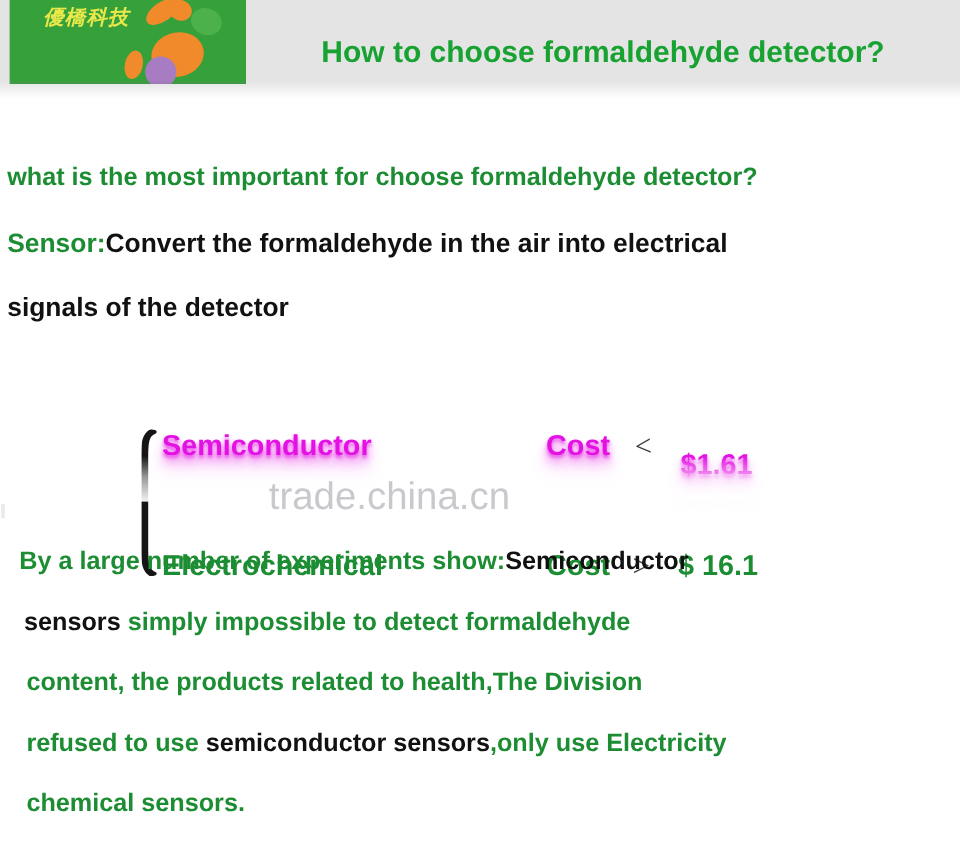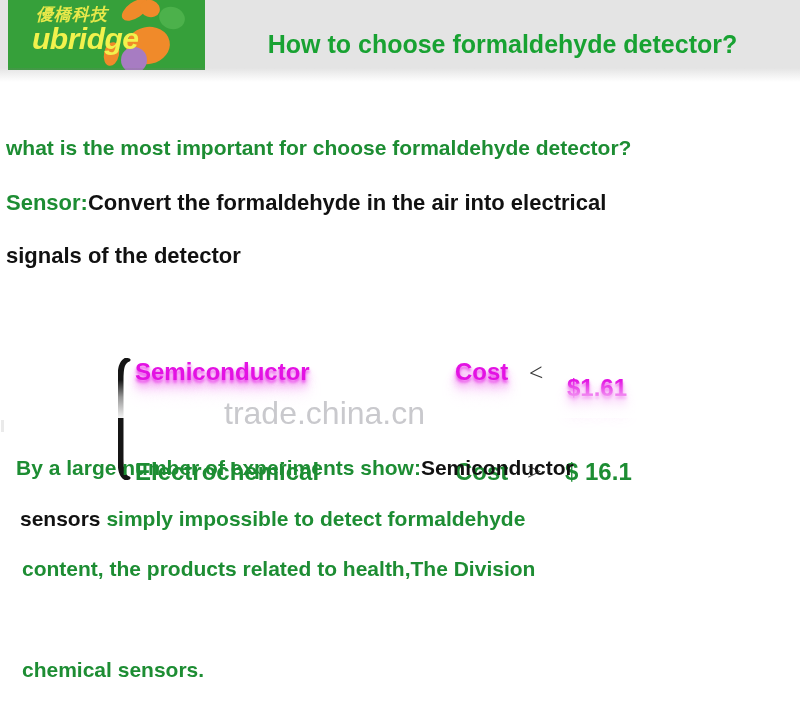--- a/index.html
+++ b/index.html
@@ -263,21 +263,20 @@
   <div id="header-backdrop"></div>
 
   <div id="logo-block">
     <span class="blob" id="blob-green-light"></span>
     <span class="blob" id="blob-orange-top"></span>
     <span class="blob" id="blob-orange-topright"></span>
     <span class="blob" id="blob-orange-large"></span>
     <span class="blob" id="blob-orange-small"></span>
     <span class="blob" id="blob-purple"></span>
     <div id="logo-cn">優橋科技</div>
-    <div id="logo-en">ubridge</div>
   </div>
 
   <div id="header-title">How to choose formaldehyde detector?</div>
 </div>
 <div id="header-shadow"></div>
 
 <div id="content">
 
   <div class="line green" id="line-question">what is the most important for choose formaldehyde detector?</div>
 
@@ -312,15 +311,18 @@
     <span class="echem-text" id="electrochemical-price">$ 16.1</span>
   </div>
 
   <div class="para-line" id="para-line-1">
     <span class="green">By a large number of experiments show:</span><span class="black">Semiconductor</span>
   </div>
   <div class="para-line" id="para-line-2">
     <span class="black">sensors</span><span class="green"> simply impossible to detect formaldehyde</span>
   </div>
   <div class="para-line green" id="para-line-3">content, the products related to health,The Division</div>
+  <div class="para-line" id="para-line-4">
+    <span class="green">refused to use </span><span class="black">semiconductor sensors</span><span class="green">,only use Electricity</span>
+  </div>
   <div class="para-line green" id="para-line-5">chemical sensors.</div>
 
 </div>
 
 </body></html>

